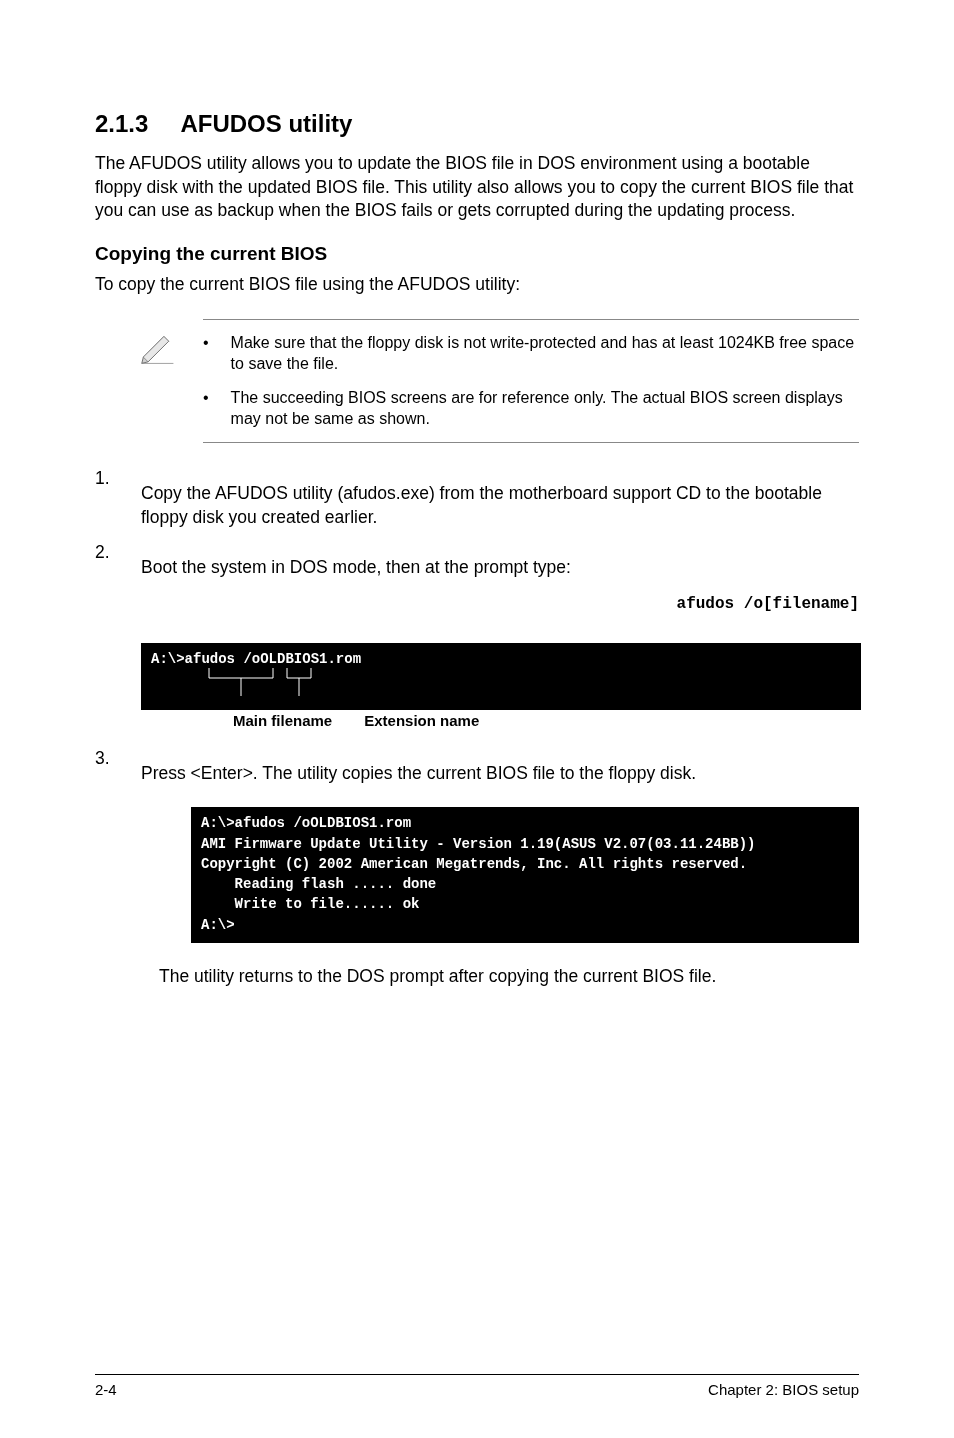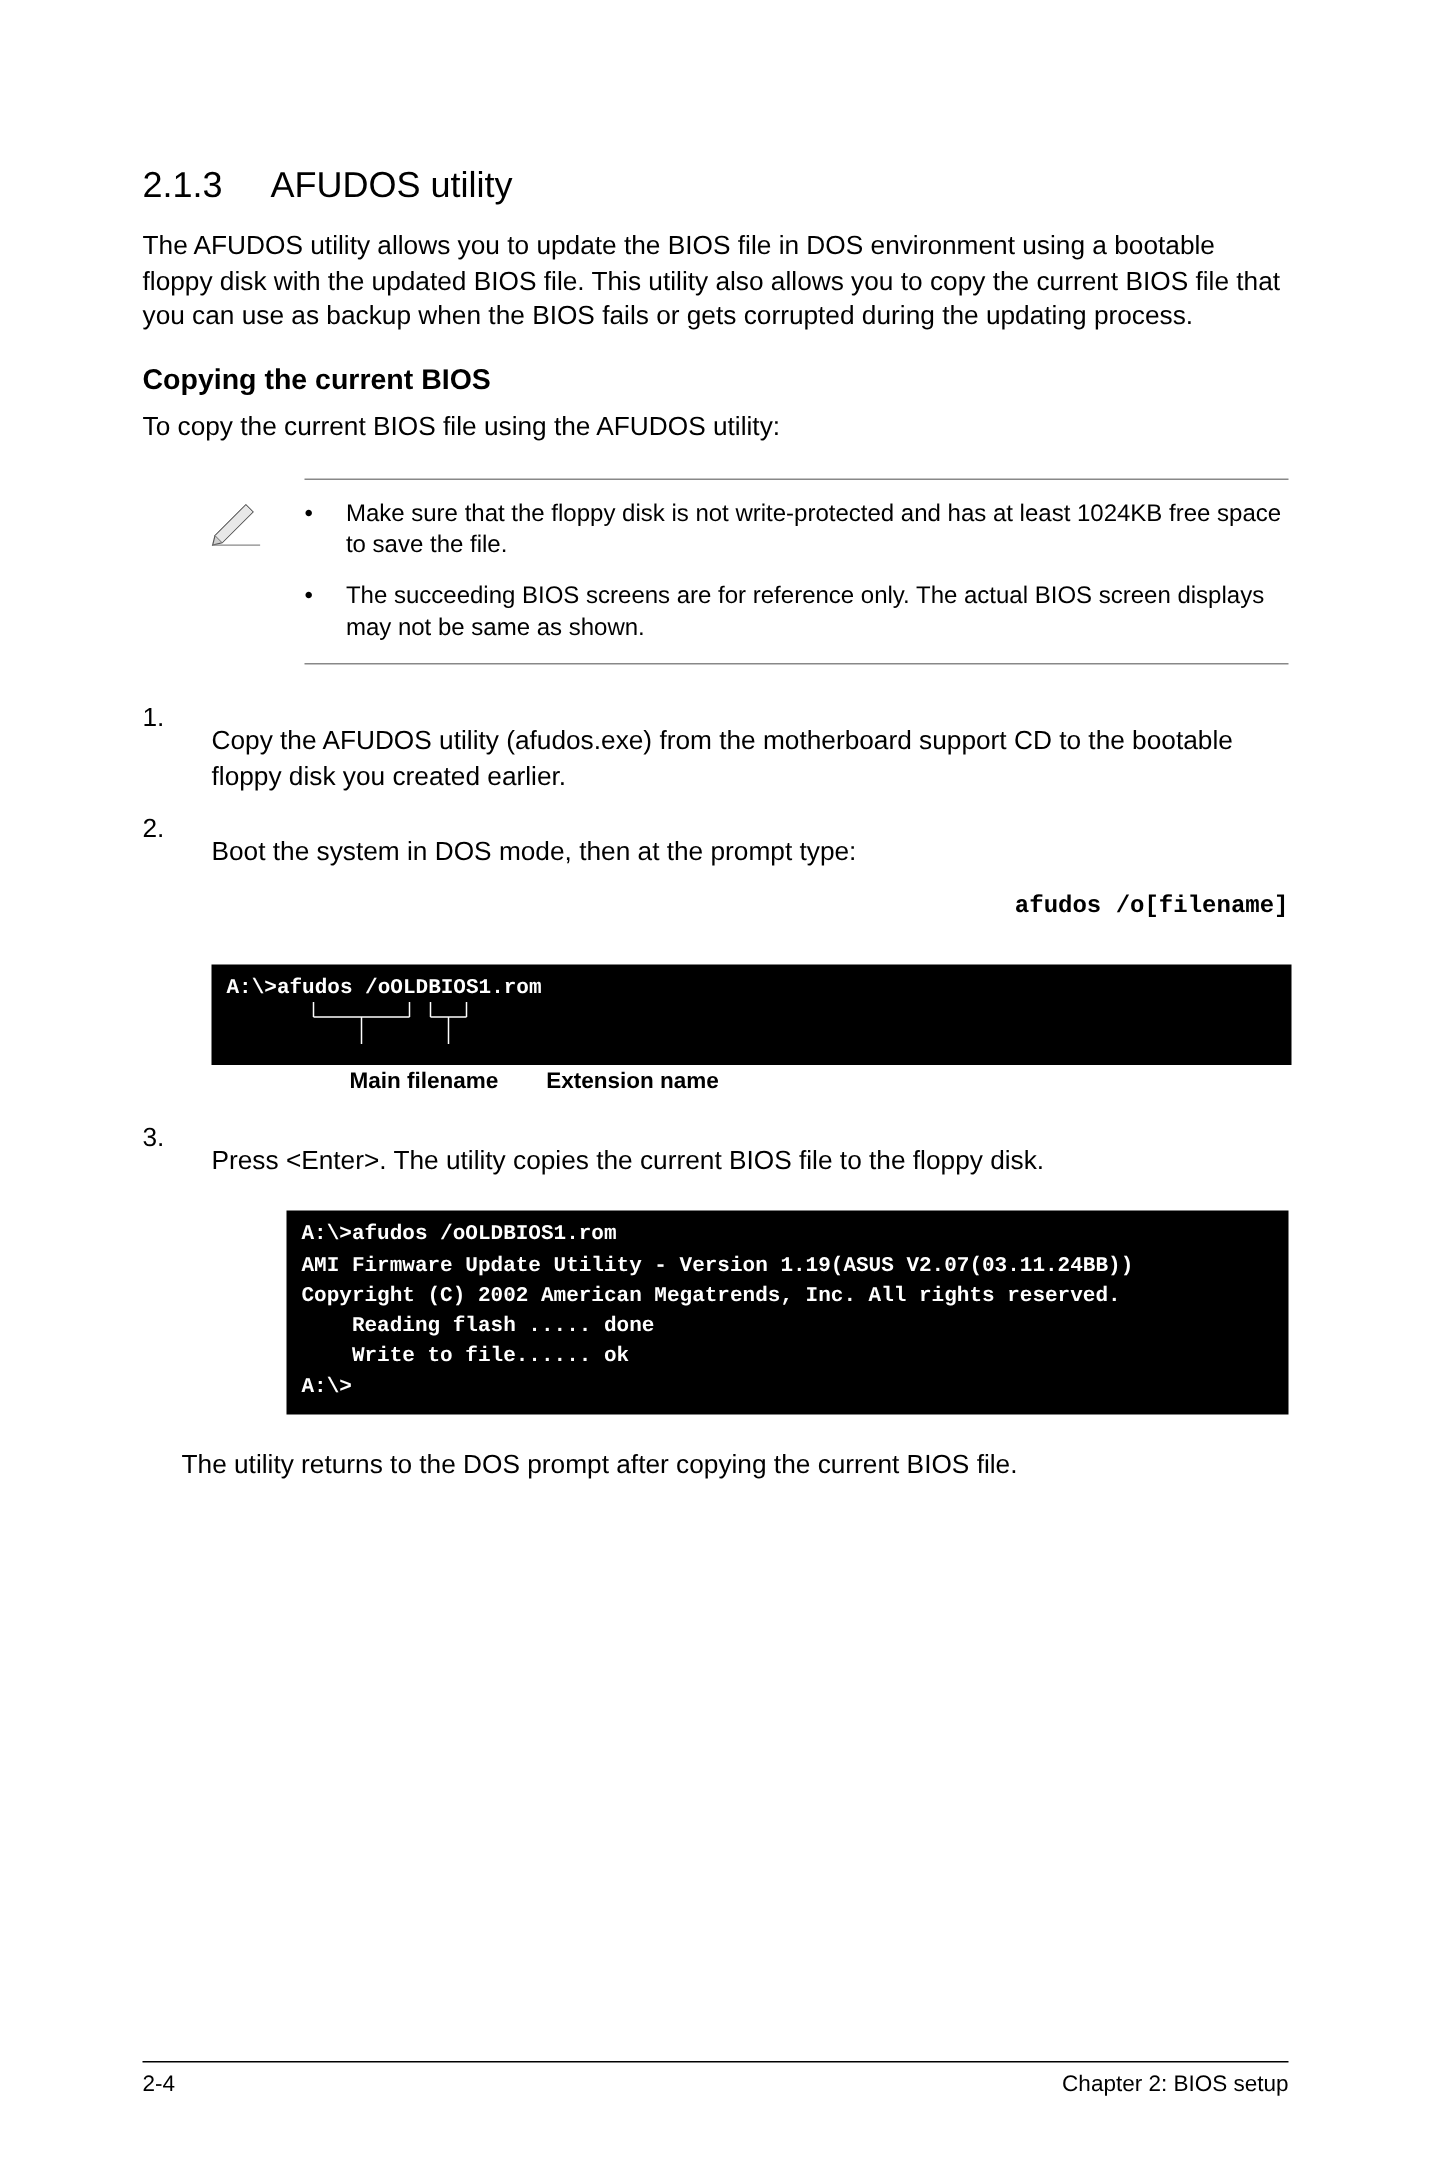--- a/index.html
+++ b/index.html
@@ -8,21 +8,21 @@
     background: #ffffff;
     width: 954px;
     height: 1438px;
     padding: 110px 95px 40px 95px;
     color: #000;
     display: flex;
     flex-direction: column;
   }
   h2.section-heading {
     font-size: 24px;
-    font-weight: normal;
+    font-weight: bold;
     margin-bottom: 14px;
   }
   h2.section-heading .num { display: inline-block; margin-right: 32px; }
   p.body-text {
     font-size: 17.5px;
     line-height: 1.35;
     margin-bottom: 20px;
   }
   h3.subheading {
     font-size: 19px;
@@ -85,21 +85,21 @@
   .term-box.small { margin: 0 0 0 0; }
   .term-wrap-1 { margin: 0 0 0 46px; width: 720px; position: relative; }
   .filename-labels {
     display: flex;
     gap: 32px;
     font-size: 15px;
     font-weight: bold;
     margin: 2px 0 0 92px;
   }
   .term-wrap-2 { margin: 10px 0 0 96px; width: 668px; }
-  .after-term { margin: 22px 0 0 26px; font-size: 17.5px; line-height: 1.35; }
+  .after-term { margin: 22px 0 0 64px; font-size: 17.5px; line-height: 1.35; }
   .footer {
     margin-top: auto;
     border-top: 1px solid #000;
     padding-top: 6px;
     display: flex;
     justify-content: space-between;
     font-size: 15px;
     align-items: flex-end;
   }
 </style>

